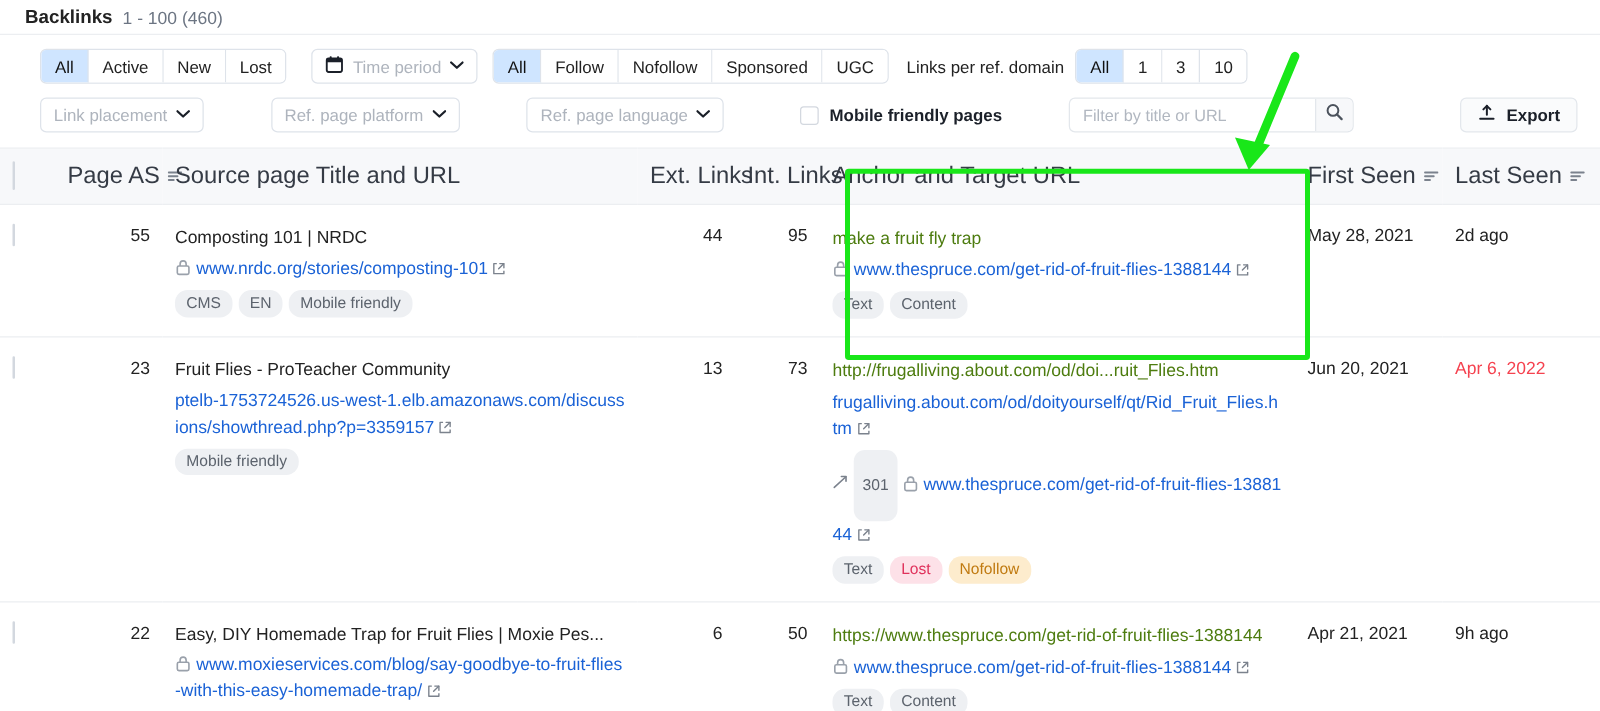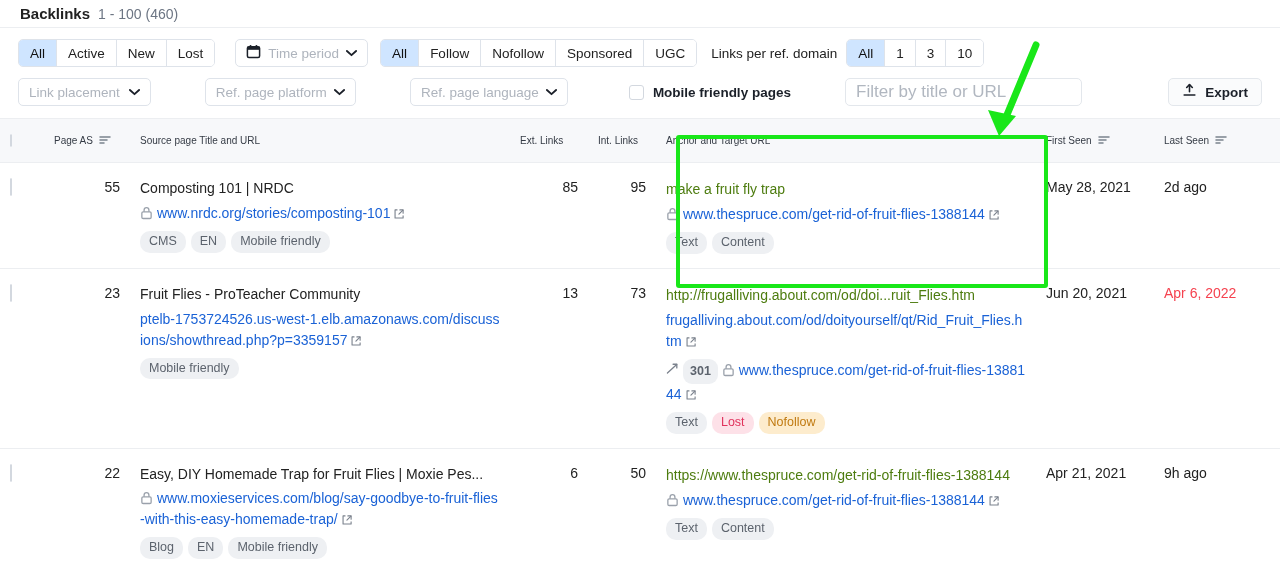--- a/index.html
+++ b/index.html
@@ -18,21 +18,21 @@
     height: 28px;
     display: flex; align-items: center;
     padding: 0 20px;
     border-bottom: 1px solid #eceef1;
     text-align: right;
   }
   .topbar .title { font-size: 15px; font-weight: bold; color: #222; }
   .topbar .range { font-size: 14px; color: #6c7583; margin-left: 8px; }
 
   
-  .filters { padding: 10px 18px 0 18px; }
+  .filters { padding: 10px 18px 0 32px; }
   .frow { display: flex; align-items: center; height: 30px; margin-bottom: 9px; }
   .frow.second { margin-bottom: 0; gap: 22px; }
 
   .seg {
     display: inline-flex; align-items: stretch;
     border: 1px solid #dee3ea; border-radius: 5px;
     height: 28px; overflow: hidden; background: #fff;
   }
   .seg .opt {
     display: flex; align-items: center; justify-content: center;
@@ -65,42 +65,42 @@
   }
   .cblabel { font-size: 13.5px; color: #1b2029; font-weight: bold; white-space: nowrap; }
 
   .searchbox {
     display: inline-flex; align-items: stretch;
     border: 1px solid #e3e7ec; border-radius: 5px; height: 28px;
     overflow: hidden; background: #fff; width: 278px;
   }
   .searchbox input {
     border: none; outline: none; flex: 1; padding: 0 10px;
-    font-size: 17px; color: #333; font-family: "Liberation Sans", sans-serif;
+    font-size: 13px; color: #333; font-family: "Liberation Sans", sans-serif;
     background: transparent;
   }
   .searchbox input::placeholder { color: #b1b7c0; }
   .searchbtn {
     width: 34px; display: flex; align-items: center; justify-content: center;
     border-left: 1px solid #e3e7ec; background: #f7f8fa; cursor: pointer;
   }
 
   .exportbtn {
     display: inline-flex; align-items: center; gap: 8px;
     height: 28px; padding: 0 13px;
     border: 1px solid #e3e7ec; border-radius: 5px;
     background: #fafbfc; font-size: 13.5px; color: #1b2029;
     font-weight: bold; cursor: pointer; white-space: nowrap;
   }
 
   
   table.bl { width: 100%; border-collapse: collapse; table-layout: fixed; margin-top: 11px; }
   table.bl thead th {
     background: #f7f8fa; height: 44px;
-    font-size: 10px; font-weight: normal; color: #353b45;
+    font-size: 19px; font-weight: normal; color: #353b45;
     text-align: left; border-top: 1px solid #eceef1; border-bottom: 1px solid #eceef1;
     padding: 11px 10px; vertical-align: middle; white-space: nowrap;
   }
   th.c-check { width: 44px; padding-left: 18px; }
   th.c-as    { width: 86px; text-align: right; background: #eceef2; padding-right: 10px;}
   th.c-src   { width: 380px; padding-left: 20px; }
   th.c-ext   { width: 78px; text-align: right; }
   th.c-int   { width: 68px; text-align: right; }
   th.c-anch  { width: 380px; padding-left: 14px; }
   th.c-first { width: 118px; }
@@ -132,21 +132,21 @@
 
   .ttl { font-size: 14px; color: #222; line-height: 1.35; margin-bottom: 5px; }
   .anchtext { font-size: 14px; color: #4d7c0f; line-height: 1.45; margin-bottom: 5px; word-break: break-word; }
   .urlline { line-height: 1.5; margin-bottom: 7px; word-break: break-all; }
   .urlline .lock { margin-right: 4px; vertical-align: -1px; }
   .url { color: #1a62d6; font-size: 14px; text-decoration: none; cursor: pointer; }
   .ext-ic { margin-left: 3px; vertical-align: -2px; display: inline-block; }
   .redir { display: inline-flex; align-items: center; gap: 5px; margin-right: 3px; vertical-align: 0px;}
   .code301 {
     display: inline-block; background: #eef0f3; color: #5c636d;
-    border-radius: 9px; padding: 3px 7px; font-size: 12.5px; font-weight: bold;
+    border-radius: 9px; padding: 19px 7px; font-size: 12.5px;
   }
 
   .tags { margin-top: 3px; }
   .tag {
     display: inline-block; padding: 3px 9px; border-radius: 10px;
     font-size: 12.5px; background: #eef0f3; color: #5c636d; margin-right: 5px;
     line-height: 1.25;
   }
   .tag.lost { background: #fde1e8; color: #e0325c; }
   .tag.nofollow { background: #fdeccd; color: #c07a10; }
@@ -343,21 +343,21 @@
             <div class="urlline"><svg width="13" height="14" viewBox="0 0 14 15" class="lock" style="vertical-align:-2px">
                 <rect x="2" y="6.2" width="10" height="7.2" rx="1.4" fill="none" stroke="#9aa1ab" stroke-width="1.4"></rect>
                 <path d="M4.4 6.2V4.4a2.6 2.6 0 0 1 5.2 0v1.8" fill="none" stroke="#9aa1ab" stroke-width="1.4"></path>
               </svg><a class="url">www.nrdc.org/stories/composting-101</a><svg width="12" height="12" viewBox="0 0 14 14" class="ext-ic">
                 <path d="M5.2 2.2H2.4v9.4h9.4V8.8" fill="none" stroke="#7b828d" stroke-width="1.3" stroke-linejoin="round"></path>
                 <path d="M8 2.2h3.8V6" fill="none" stroke="#7b828d" stroke-width="1.3" stroke-linecap="round" stroke-linejoin="round"></path>
                 <path d="M11.6 2.4L6.9 7.1" stroke="#7b828d" stroke-width="1.3" stroke-linecap="round"></path>
               </svg></div>
             <div class="tags"><span class="tag ">CMS</span><span class="tag ">EN</span><span class="tag ">Mobile friendly</span></div>
           </td>
-          <td class="c-ext">85</td>
+          <td class="c-ext">44</td>
           <td class="c-int">95</td>
           <td class="c-anch">
             <div class="anchtext">make a fruit fly trap</div>
             <div class="urlline"><svg width="13" height="14" viewBox="0 0 14 15" class="lock" style="vertical-align:-2px">
                 <rect x="2" y="6.2" width="10" height="7.2" rx="1.4" fill="none" stroke="#9aa1ab" stroke-width="1.4"></rect>
                 <path d="M4.4 6.2V4.4a2.6 2.6 0 0 1 5.2 0v1.8" fill="none" stroke="#9aa1ab" stroke-width="1.4"></path>
               </svg><a class="url">www.thespruce.com/get-rid-of-fruit-flies-1388144</a><svg width="12" height="12" viewBox="0 0 14 14" class="ext-ic">
                 <path d="M5.2 2.2H2.4v9.4h9.4V8.8" fill="none" stroke="#7b828d" stroke-width="1.3" stroke-linejoin="round"></path>
                 <path d="M8 2.2h3.8V6" fill="none" stroke="#7b828d" stroke-width="1.3" stroke-linecap="round" stroke-linejoin="round"></path>
                 <path d="M11.6 2.4L6.9 7.1" stroke="#7b828d" stroke-width="1.3" stroke-linecap="round"></path>

